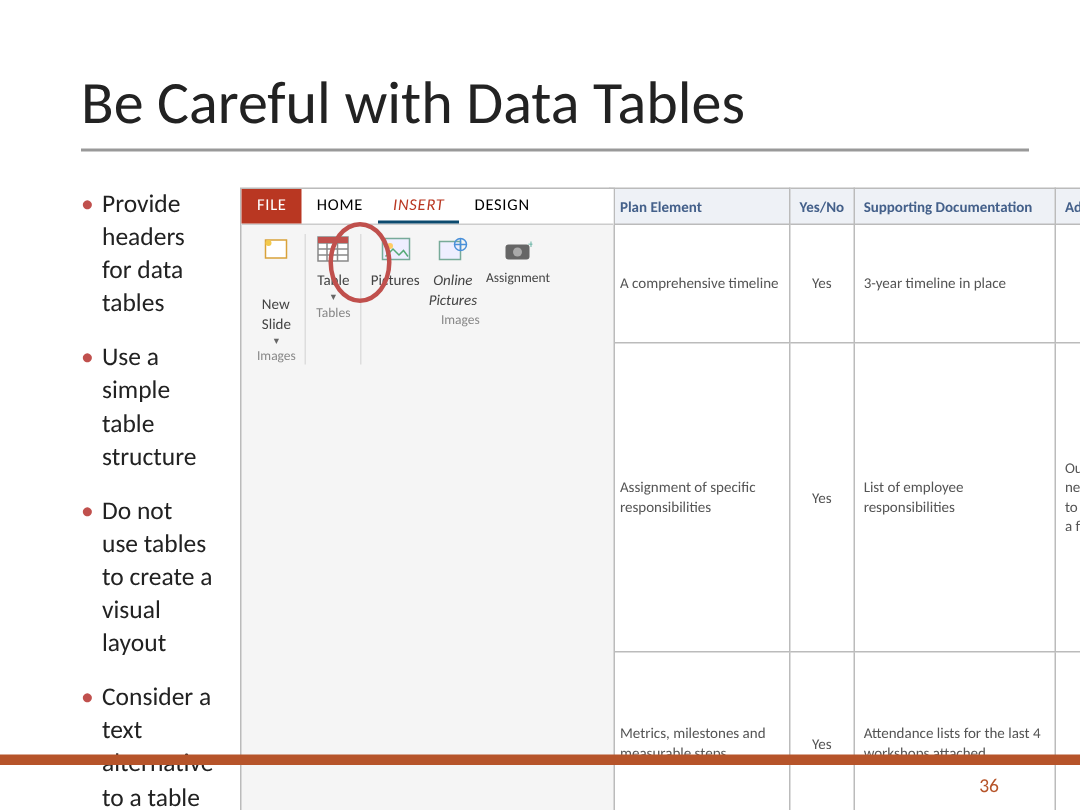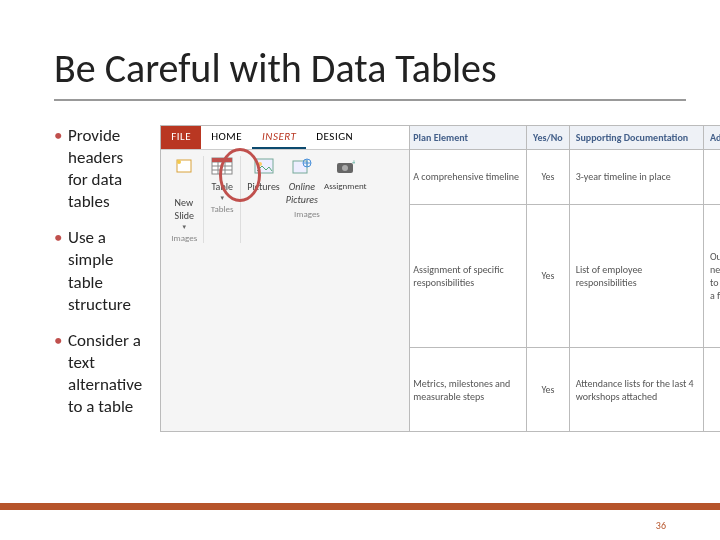--- a/index.html
+++ b/index.html
@@ -51,33 +51,34 @@
   .sample-table {
     border: 1px solid #bbb; border-collapse: collapse;
     font-size: 10px; color: #555; width: 326px; margin-left: -28px;
   }
   .sample-table th, .sample-table td { border: 1px solid #bbb; padding: 5px 6px; text-align: left; }
   .sample-table th { background: #eef1f6; font-weight: 600; color: #44608a; }
   .sample-table td.center { text-align: center; }
   .sample-table .cutoff { overflow: hidden; white-space: nowrap; }
 
   .footer-bar { position: absolute; left: 0; bottom: 30px; width: 720px; height: 7px; background: #B6542A; }
-  .page-num { position: absolute; right: 54px; bottom: 8px; font-size: 10px; color: #B6542A; margin-left: 48px; }
+  .page-num { position: absolute; right: 54px; bottom: 8px; font-size: 13px; color: #B6542A; margin-left: 48px; }
 </style>
 </head>
 <body>
 
 <div class="slide">
   <h1 class="title">Be Careful with Data Tables</h1>
 
   <div class="content-row">
     <div class="bullets">
       <ul>
         <li>Provide headers for data tables</li>
         <li>Use a simple table structure</li>
+        <li>Do not use tables to create a visual layout</li>
         <li>Consider a text alternative to a table</li>
       </ul>
     </div>
 
     <div class="right-col">
 
       <div class="ribbon" style="position:relative;">
         <div class="ribbon-tabs">
           <div class="ribbon-tab file">FILE</div>
           <div class="ribbon-tab">HOME</div>

